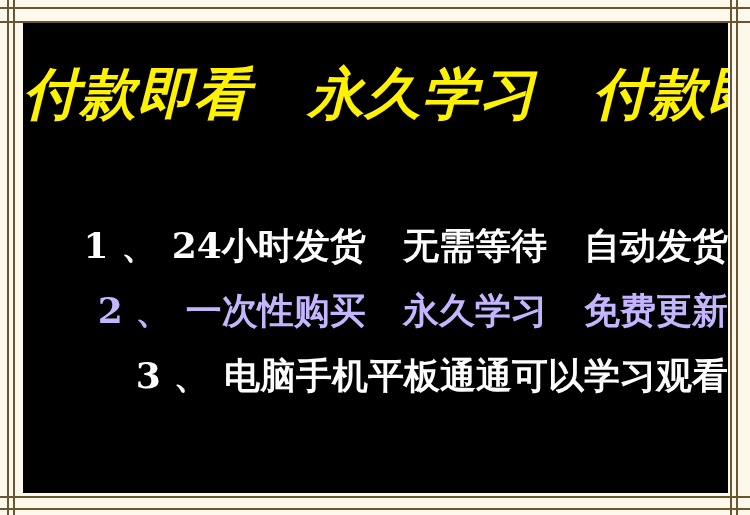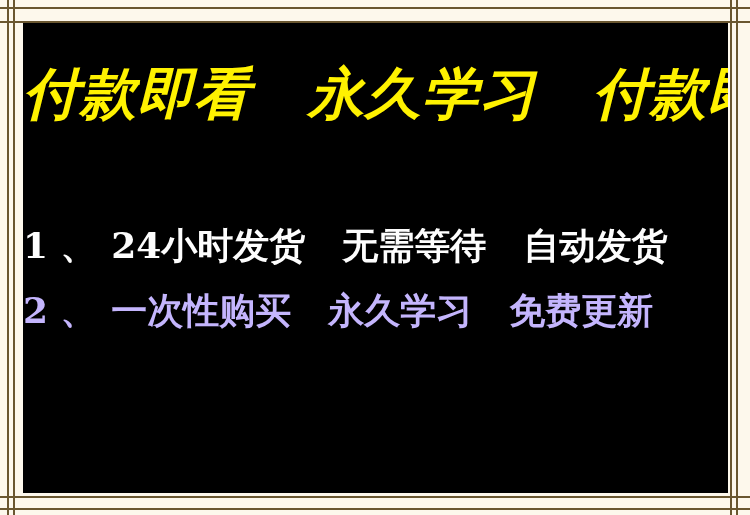--- a/index.html
+++ b/index.html
@@ -73,21 +73,21 @@
 
   
   #bodylist {
     position: absolute;
     left: 0;
     top: 190px;
     width: 705px;
   }
   .bodyline {
     width: 705px;
-    text-align: left;
+    text-align: right;
     color: #fdfdfd;
     font-family: "DejaVu Serif", "Liberation Serif", serif;
     font-weight: bold;
     font-size: 36px;
     line-height: 65px;
     white-space: nowrap;
     letter-spacing: 0px;
   }
   .bodyline .num {
     font-family: "DejaVu Serif", "Liberation Serif", serif;
@@ -143,16 +143,21 @@
       <div class="bodyline" style="color: #c4b5fd;">
         <span class="num">2</span>
         <span class="mark">、</span>
         <span class="phrase">一次性购买</span>
         <span class="sp"></span>
         <span class="phrase">永久学习</span>
         <span class="sp"></span>
         <span class="phrase">免费更新</span>
       </div>
 
+      <div class="bodyline" style="color: rgb(253, 253, 253);">
+        <span class="num">3</span>
+        <span class="mark">、</span>
+        <span class="phrase">电脑手机平板通通可以学习观看</span>
+      </div>
 
     </div>
   </div>
 </div>
 
 </body></html>

